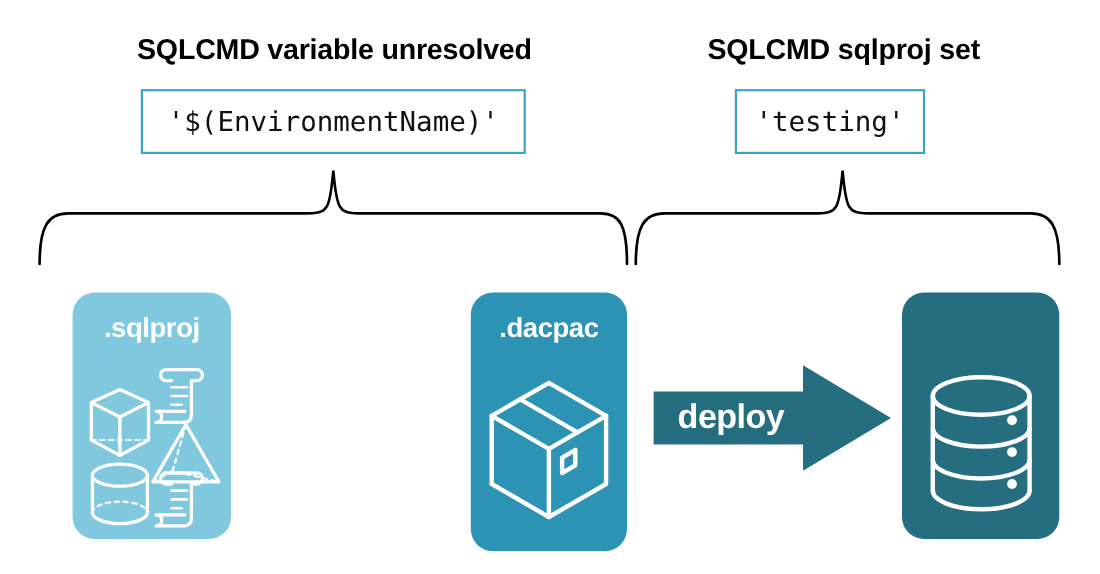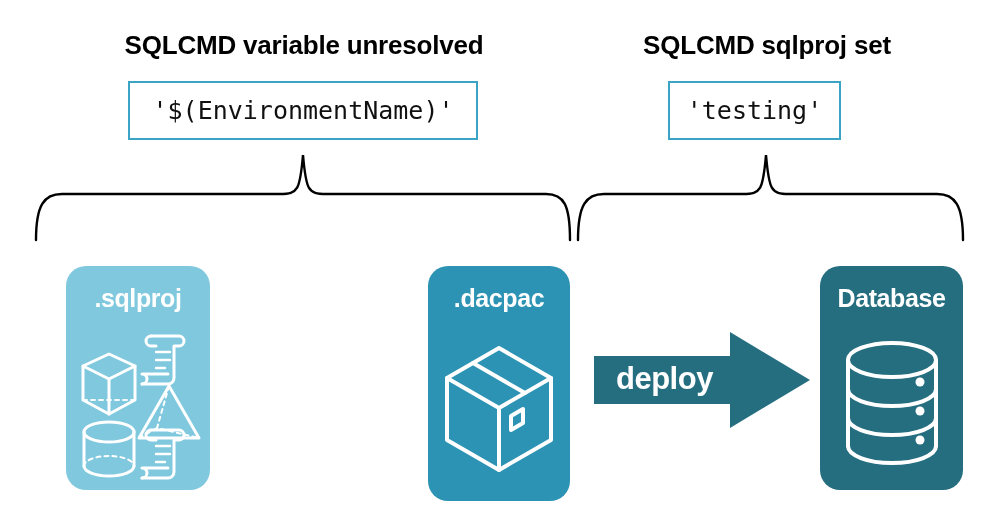--- a/index.html
+++ b/index.html
@@ -207,21 +207,20 @@
 
           <path d="M34,23 L86,53"></path>
 
           <path d="M72,76 L84,69 L84,83 L72,90 Z"></path>
         </g>
       </svg>
     </div>
   </div>
 
   <div class="card" id="card-database">
-    <div class="card-title">Database</div>
     <div class="card-art">
       <svg width="112" height="140" viewBox="0 0 112 140">
         <g fill="none" stroke="#ffffff" stroke-width="4" stroke-linecap="round" stroke-linejoin="round">
           <ellipse cx="56" cy="26" rx="44" ry="17"></ellipse>
           <path d="M12,26 L12,112"></path>
           <path d="M100,26 L100,112"></path>
           <path d="M12,112 a44,17 0 0 0 88,0"></path>
           <path d="M12,55 a44,17 0 0 0 88,0"></path>
           <path d="M12,84 a44,17 0 0 0 88,0"></path>
         </g>

